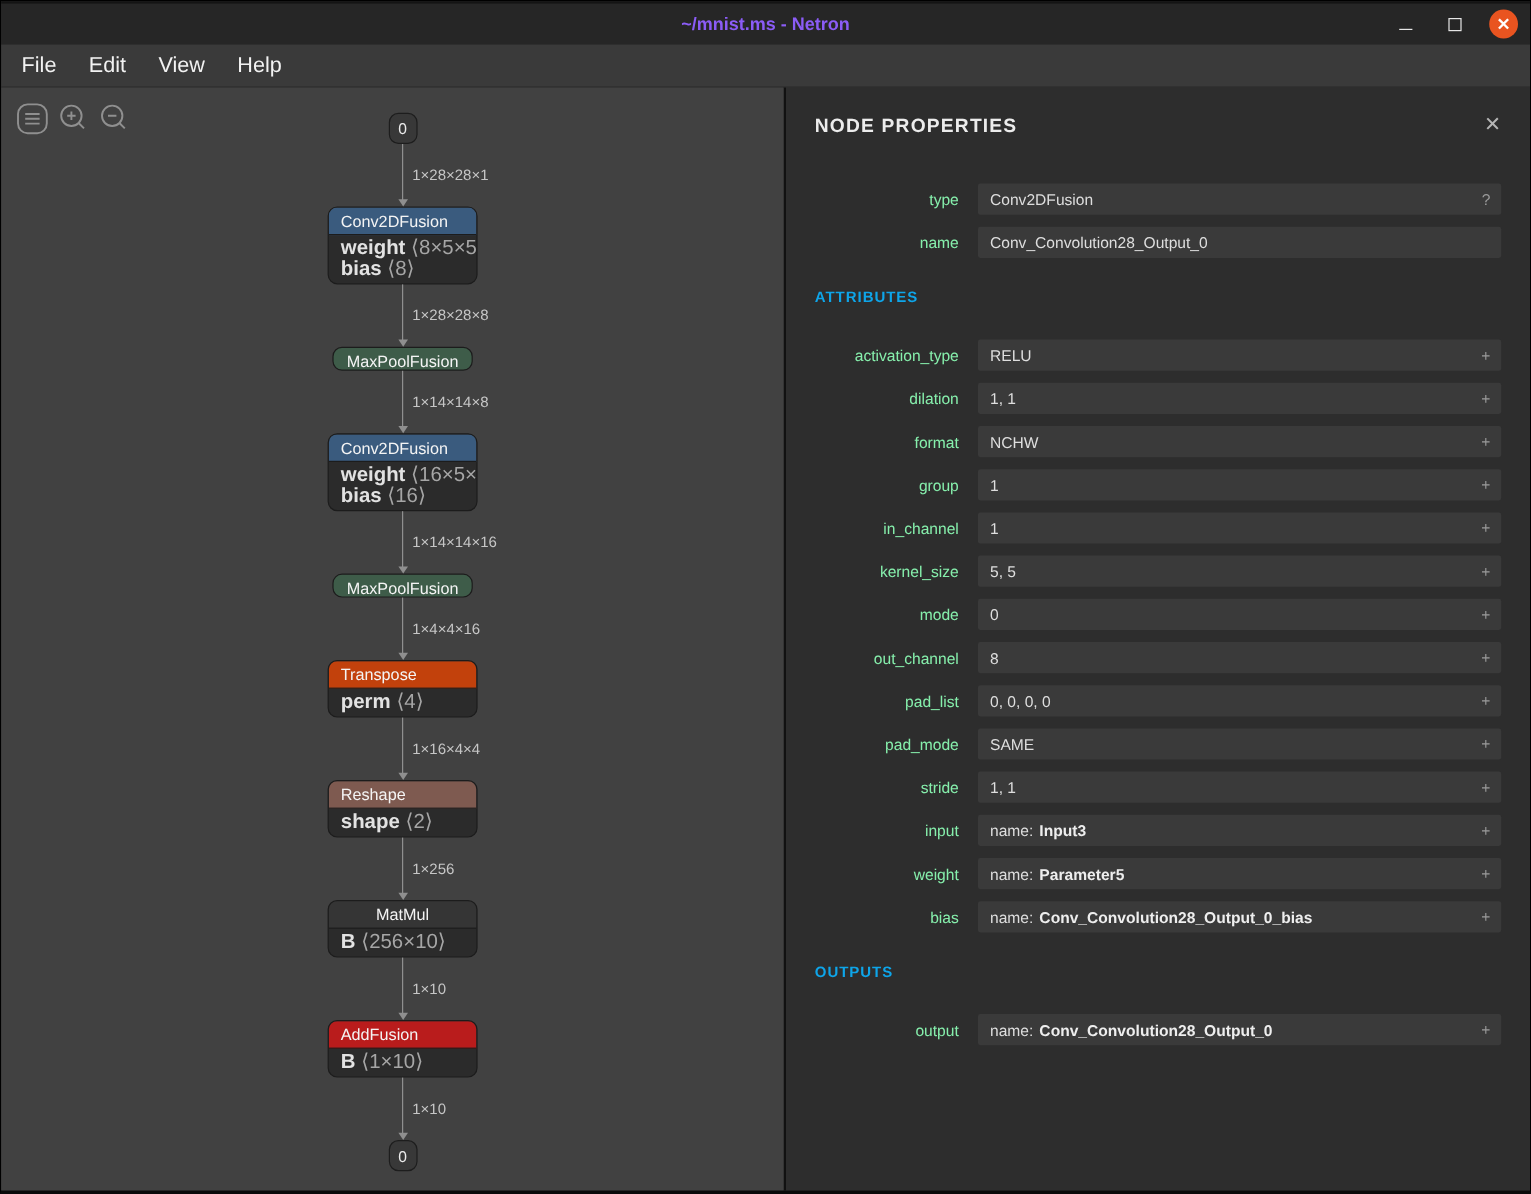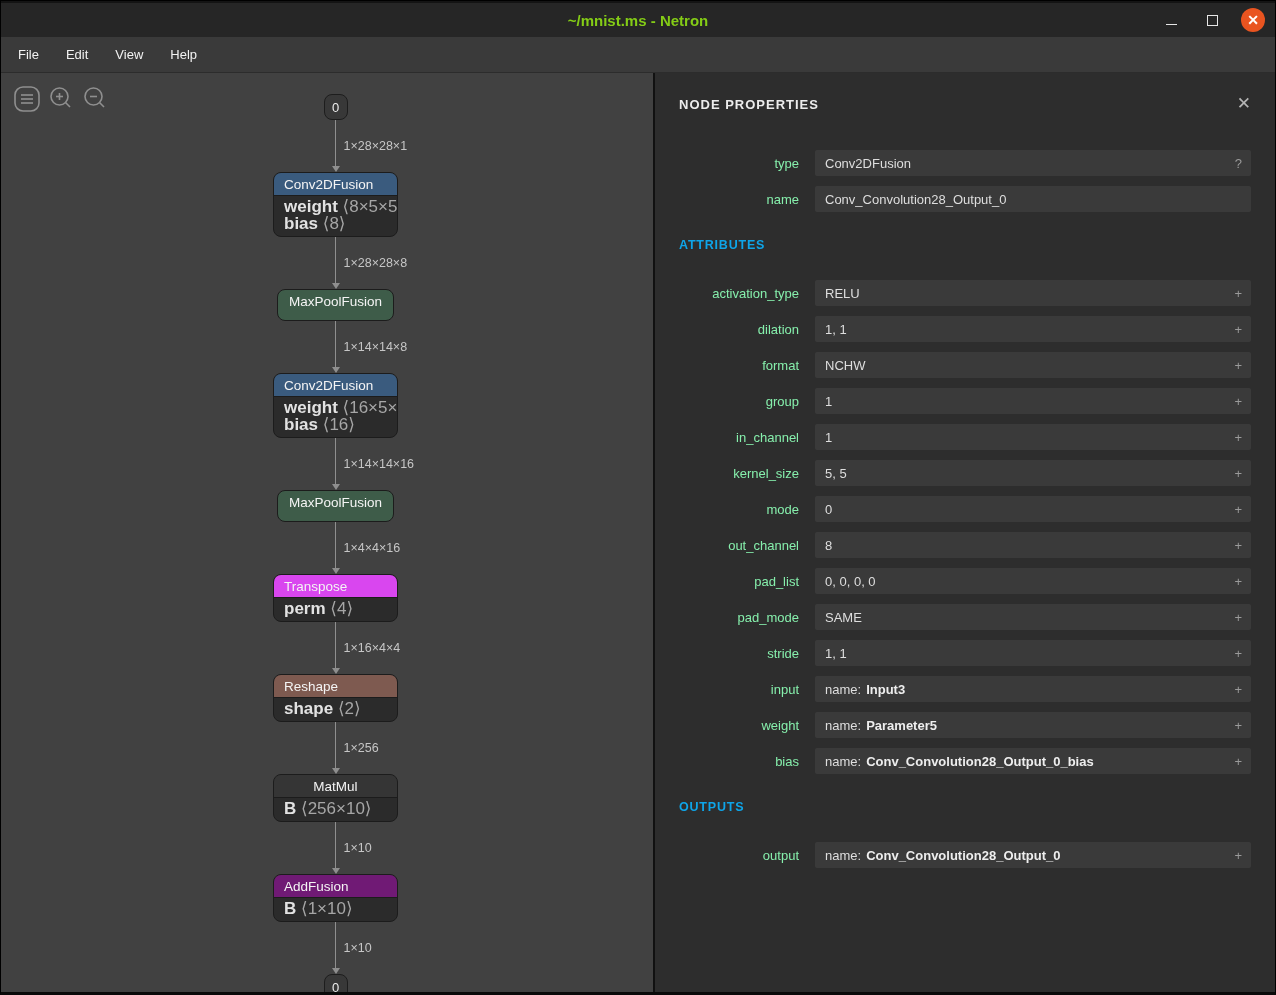--- a/index.html
+++ b/index.html
@@ -5,35 +5,35 @@
   * { margin:0; padding:0; box-sizing:border-box; }
   html,body { width:1276px; height:995px; overflow:hidden; background:#2d2d2d;
     font-family:"Liberation Sans", sans-serif; }
   .window { width:1276px; height:995px; display:flex; flex-direction:column;
     border:1px solid #000; border-bottom:3px solid #0a0a0a; background:#2d2d2d; }
 
   
   .titlebar { height:36px; background:#262626; border-top:2px solid #141414;
     position:relative; display:flex; align-items:center; flex:0 0 auto; }
   .titlebar-title { position:absolute; left:0; right:0; text-align:center;
-    color:#84cc16; font-weight:bold; font-size:15px; }
+    color:#8b5cf6; font-weight:bold; font-size:15px; }
   .win-controls { position:absolute; right:10px; top:0; height:100%;
     display:flex; align-items:center; gap:17px; }
   .win-btn { width:24px; height:24px; display:flex; align-items:center;
     justify-content:center; cursor:default; background:transparent; border:none; }
   .min-glyph { width:11px; height:0; border-bottom:1.6px solid #e6e6e6; margin-top:8px; }
   .max-glyph { width:11px; height:11px; border:1.6px solid #e6e6e6; }
   .close-btn { width:24px; height:24px; border-radius:50%; background:#e95420;
     color:#fff; font-size:14px; font-weight:bold; line-height:1;
     display:flex; align-items:center; justify-content:center; border:none; }
 
   
   .menubar { height:36px; background:#3a3a3a; display:flex; align-items:center;
     padding-left:8px; flex:0 0 auto; border-bottom:1px solid #2c2c2c; }
-  .menu-item { color:#f2f2f2; font-size:13px; padding:0 9px; margin-right:9px; cursor:default; }
+  .menu-item { color:#f2f2f2; font-size:18px; padding:0 9px; margin-right:9px; cursor:default; }
 
   
   .content { flex:1 1 auto; display:flex; min-height:0; }
 
   
   .graph-panel { width:652px; background:#414141; position:relative; overflow:hidden; }
   .toolbar { position:absolute; top:12px; left:12px; display:flex; gap:6px; }
   .tool-btn { width:28px; height:28px; background:transparent; border:none; padding:0; cursor:default; }
   .tool-btn svg { display:block; }
 
@@ -51,32 +51,32 @@
     border-top:6px solid #8f8f8f; }
   .edge-label { position:absolute; left:calc(50% + 8px); top:50%;
     transform:translateY(-50%); color:#c6c6c6; font-size:12.5px; white-space:nowrap;
     cursor:default; }
 
   .gnode { width:125px; border:1px solid #1c1c1c; border-radius:8px; overflow:hidden;
     background:#2b2b2b; cursor:default; flex:0 0 auto; }
   .gnode-header { color:#f4f4f4; font-size:13.5px; padding:3px 10px; height:23px;
     line-height:17px; border-bottom:1px solid #1c1c1c; }
   .gnode-solo { border:1px solid #1c1c1c; border-radius:8px; color:#f4f4f4;
-    font-size:13.5px; padding:3px 11px; height:32px; line-height:17px; cursor:default; }
+    font-size:13.5px; padding:3px 11px; height:20px; line-height:17px; cursor:default; }
   .gnode-body { padding:2px 10px 4px; }
   .gnode-param { font-size:17px; line-height:17px; white-space:nowrap; }
   .pname { color:#e2e2e2; font-weight:bold; }
   .pval  { color:#a6a6a6; }
 
   
   .right-panel { flex:1 1 auto; background:#2d2d2d; border-left:2px solid #111;
     padding:24px 24px 0 24px; overflow:hidden; }
   .panel-header { display:flex; justify-content:space-between; align-items:flex-start;
     margin-bottom:38px; }
-  .panel-title { color:#ececec; font-size:13px; font-weight:bold; letter-spacing:1px; }
+  .panel-title { color:#ececec; font-size:16px; font-weight:bold; letter-spacing:1px; }
   .panel-close { color:#b5b5b5; font-size:17px; line-height:14px; background:none;
     border:none; cursor:default; }
   .section-title { color:#0ea5e9; font-size:12.5px; font-weight:bold;
     letter-spacing:0.8px; margin:26px 0 28px; }
   .prop-row { display:flex; align-items:center; margin-bottom:10px; }
   .prop-label { width:120px; flex:0 0 auto; text-align:right; color:#86efac;
     font-size:13px; margin-right:16px; }
   .prop-box { flex:1 1 auto; height:26px; background:#3a3a3a; border-radius:2px;
     display:flex; align-items:center; padding:0 10px; color:#dedede; font-size:13px;
     position:relative; cursor:default; }
@@ -190,21 +190,21 @@
 
         <div class="gnode-solo" style="background-color: rgb(62, 92, 73);">MaxPoolFusion</div>
 
         <div class="edge">
           <div class="edge-line"></div>
             <div class="edge-arrow"></div>
           <span class="edge-label">1×4×4×16</span>
         </div>
 
         <div class="gnode">
-          <div class="gnode-header" style="background-color: #d946ef;">Transpose</div>
+          <div class="gnode-header" style="background-color: #c2410c;">Transpose</div>
           <div class="gnode-body">
             <div class="gnode-param"><span class="pname">perm</span> <span class="pval">⟨4⟩</span></div>
           </div>
         </div>
 
         <div class="edge">
           <div class="edge-line"></div>
             <div class="edge-arrow"></div>
           <span class="edge-label">1×16×4×4</span>
         </div>
@@ -229,21 +229,21 @@
           </div>
         </div>
 
         <div class="edge">
           <div class="edge-line"></div>
             <div class="edge-arrow"></div>
           <span class="edge-label">1×10</span>
         </div>
 
         <div class="gnode">
-          <div class="gnode-header" style="background-color: #701a75;">AddFusion</div>
+          <div class="gnode-header" style="background-color: #b91c1c;">AddFusion</div>
           <div class="gnode-body">
             <div class="gnode-param"><span class="pname">B</span> <span class="pval">⟨1×10⟩</span></div>
           </div>
         </div>
 
         <div class="edge">
           <div class="edge-line"></div>
             <div class="edge-arrow"></div>
           <span class="edge-label">1×10</span>
         </div>

